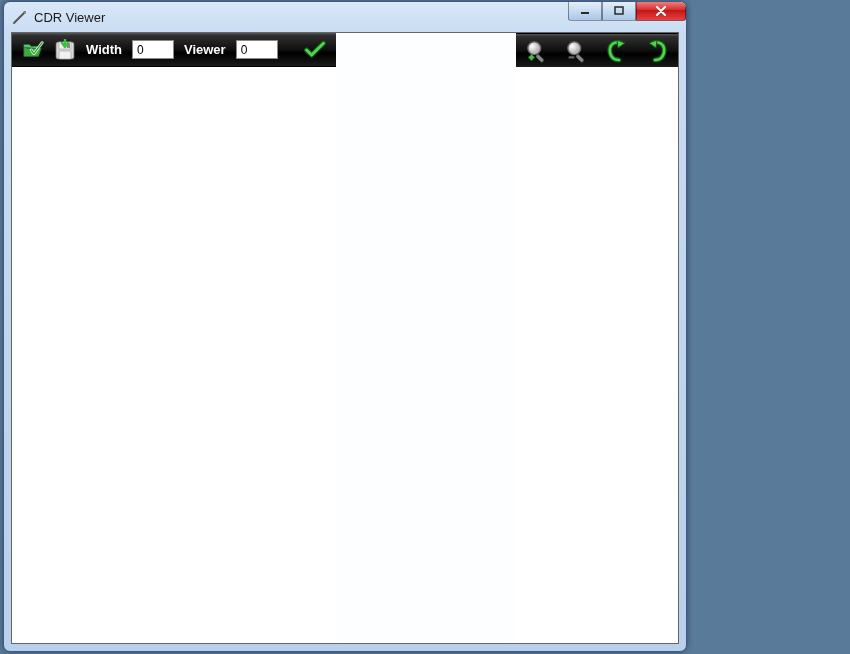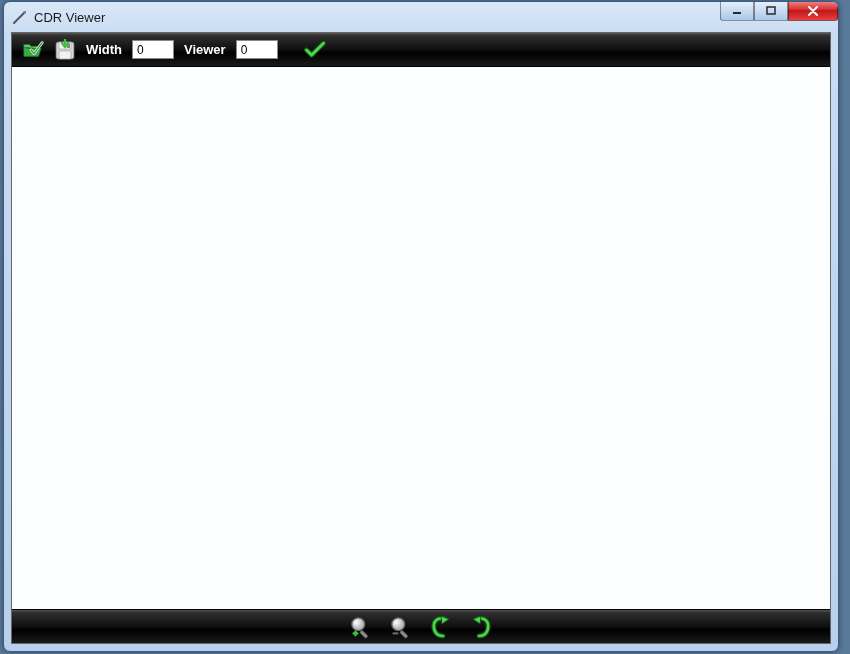--- a/index.html
+++ b/index.html
@@ -8,21 +8,21 @@
       background: #5a7a9a;
       width: 850px;
       height: 654px;
       overflow: hidden;
       position: relative;
     }
     .window {
       position: absolute;
       top: 1px;
       left: 3px;
-      width: 836px;
+      width: 684px;
       height: 651px;
       background: linear-gradient(to bottom, #d9e8f8 0%, #c8dcf2 5%, #b8d0eb 100%);
       border: 1px solid #3a5a8a;
       border-radius: 7px;
       box-shadow: 0 0 6px rgba(0,0,0,0.4);
       overflow: hidden;
     }
     .titlebar {
       height: 30px;
       display: flex;
@@ -72,21 +72,21 @@
     .win-btn svg { display: block; }
     .client-area {
       position: absolute;
       top: 30px;
       left: 7px;
       right: 7px;
       bottom: 7px;
       background: #fff;
       border: 1px solid #666;
       display: flex;
-      flex-direction: column;
+      flex-direction: row;
     }
     .toolbar-top, .toolbar-bottom {
       height: 34px;
       background: linear-gradient(to bottom, #555 0%, #2f2f2f 8%, #0f0f0f 50%, #000 60%, #1a1a1a 100%);
       display: flex;
       align-items: center;
       padding: 0 10px;
       gap: 10px;
       border-bottom: 1px solid #000;
     }

